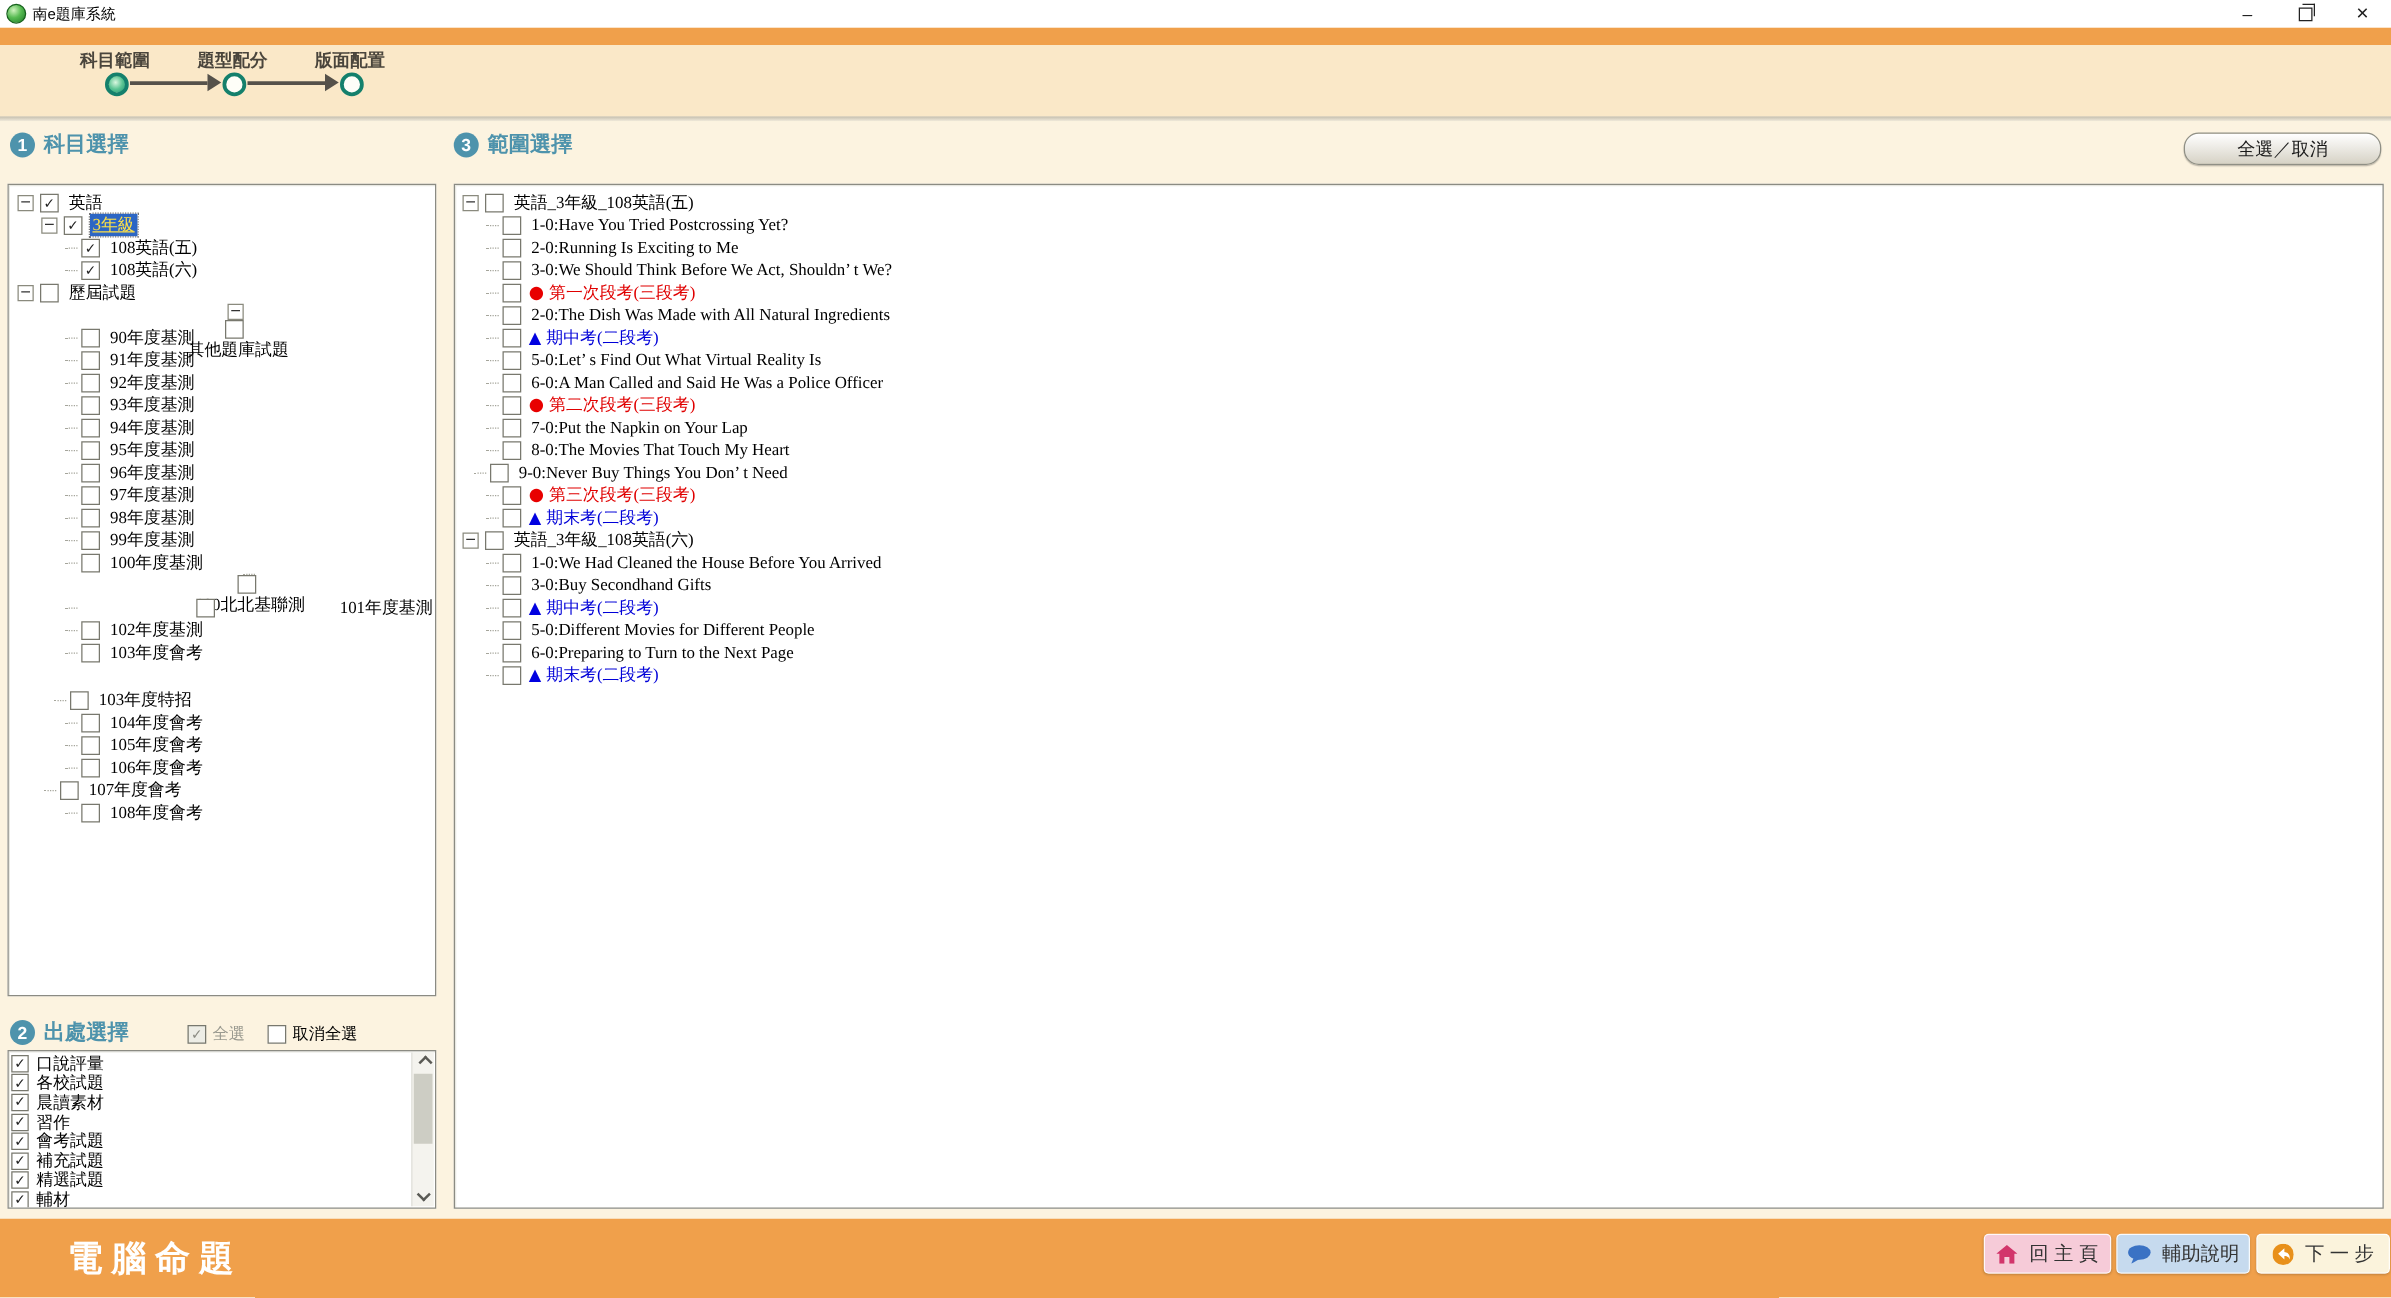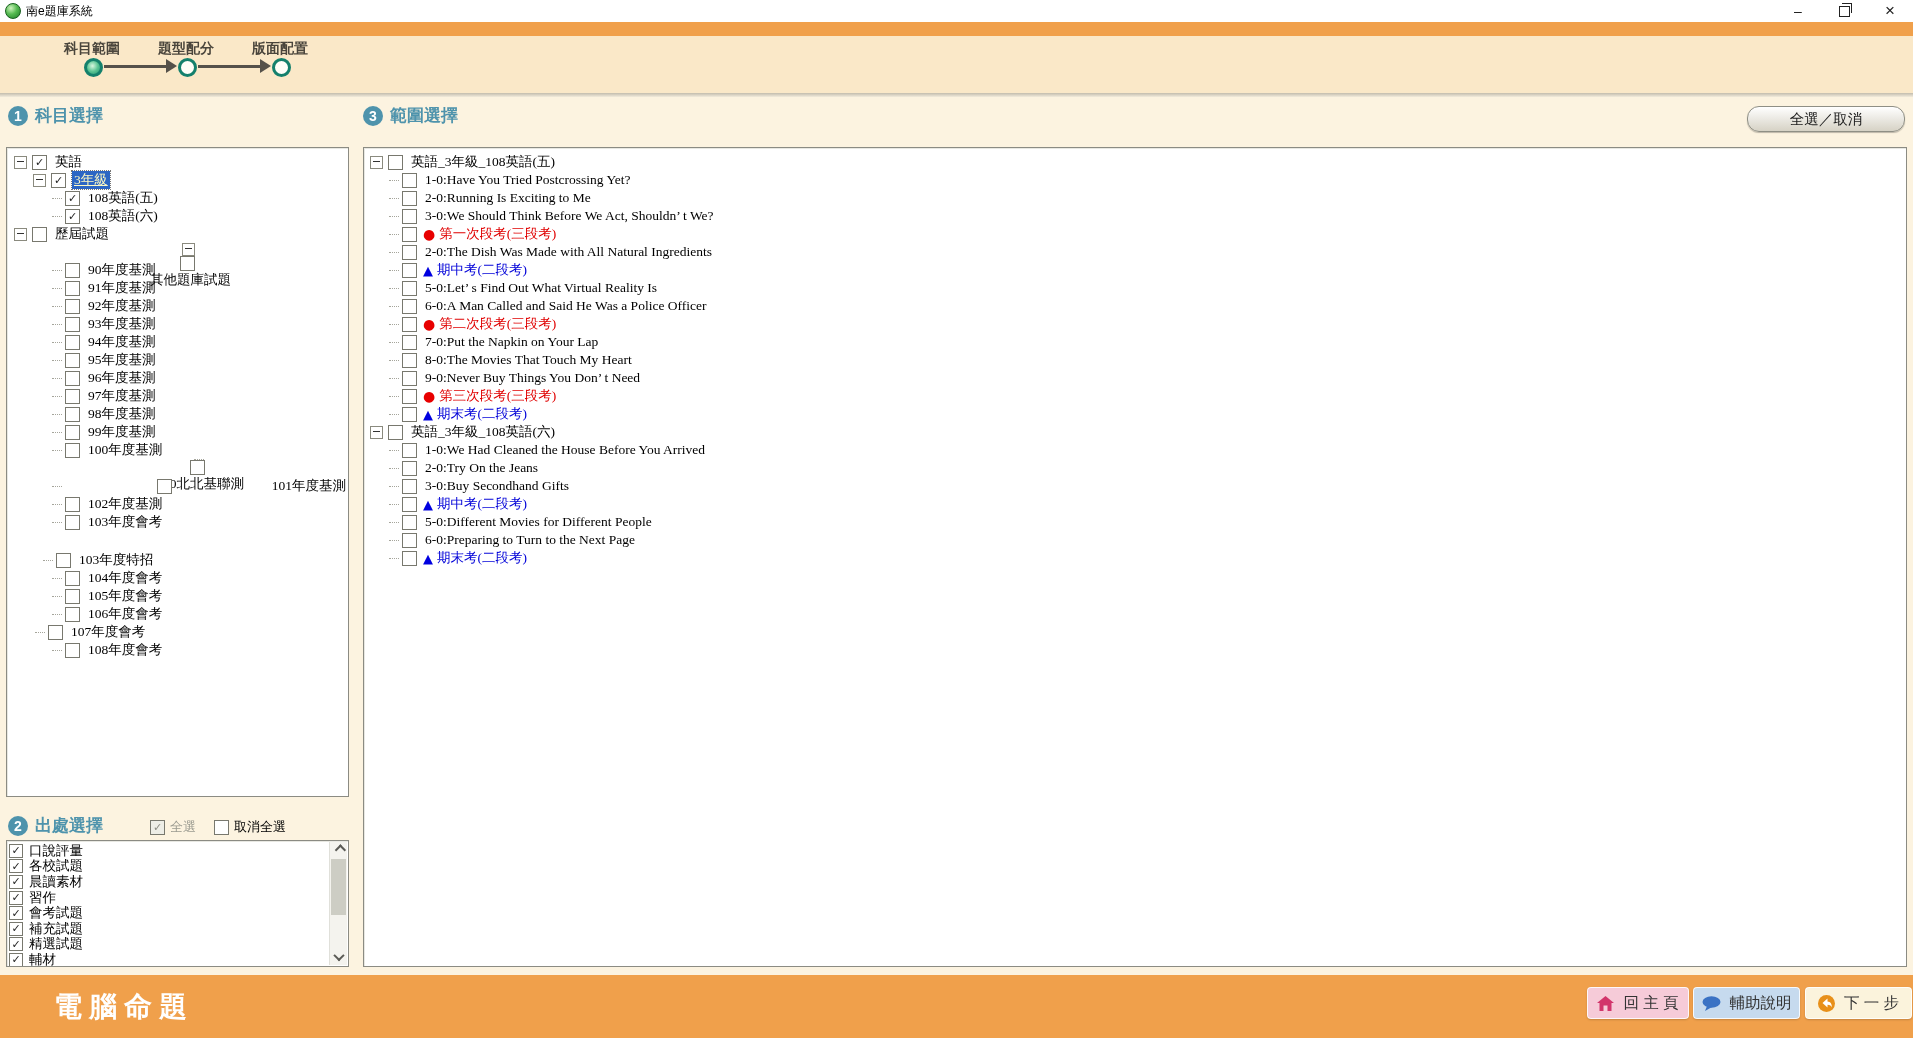--- a/index.html
+++ b/index.html
@@ -37,21 +37,21 @@
   .tree{padding-top:5px;height:calc(100% - 5px);overflow:hidden;}
   .trow{height:18px;display:flex;align-items:center;white-space:nowrap;
     font-family:"Liberation Serif","DejaVu Serif",serif;font-size:13.5px;color:#000;}
   .expander{width:11px;height:11px;border:1px solid #8A8A7E;background:#FFF;flex:none;margin-right:5px;position:relative;}
   .expander::after{content:"";position:absolute;left:2px;right:2px;top:4px;height:1px;background:#333;}
   .dotline{flex:none;width:10px;height:0;border-top:1px dotted #A5A59B;margin-right:3px;}
   .cb{width:13px;height:13px;border:1px solid #78786E;background:#FFF;flex:none;margin-right:6px;
     display:flex;align-items:center;justify-content:center;font-size:11px;font-weight:bold;color:#222;line-height:1;
     font-family:"DejaVu Sans",sans-serif;}
   .tlabel{padding:0 2px;}
-  .tlabel.sel{background:#2C66C4;color:#fef9c3;outline:1px dotted #777;text-decoration:underline;}
+  .tlabel.sel{background:#2C66C4;color:#fde047;outline:1px dotted #777;text-decoration:underline;}
   .tlabel.red{color:#E00000;}
   .tlabel.blue{color:#0000D8;}
   .marker{margin-right:2px;line-height:1;font-family:"DejaVu Sans",sans-serif;}
   .marker.red{color:#E80000;font-size:14px;}
   .marker.blue{color:#0000E0;font-size:13px;}
 
   
   .src-opt{position:absolute;display:flex;align-items:center;font-size:13px;color:#000;
     font-family:"Liberation Sans","DejaVu Sans",sans-serif;}
   .src-opt .cb{margin-right:5px;}
@@ -389,21 +389,21 @@
         <div class="trow" style="padding-left: 25px;">
           <span class="dotline"></span>
           <span class="cb"></span>
           <span class="tlabel">7-0:Put the Napkin on Your Lap</span>
         </div>
         <div class="trow" style="padding-left: 25px;">
           <span class="dotline"></span>
           <span class="cb"></span>
           <span class="tlabel">8-0:The Movies That Touch My Heart</span>
         </div>
-        <div class="trow" style="padding-left: 25px;">
+        <div class="trow" style="padding-left: 15px;">
           <span class="dotline"></span>
           <span class="cb"></span>
           <span class="tlabel">9-0:Never Buy Things You Don’ t Need</span>
         </div>
         <div class="trow" style="padding-left: 25px;">
           <span class="dotline"></span>
           <span class="cb"></span>
           <span class="marker red">●</span>
           <span class="tlabel red">第三次段考(三段考)</span>
         </div>
@@ -415,25 +415,20 @@
         </div>
         <div class="trow" style="padding-left: 6px;">
           <span class="expander"></span>
           <span class="cb"></span>
           <span class="tlabel">英語_3年級_108英語(六)</span>
         </div>
         <div class="trow" style="padding-left: 25px;">
           <span class="dotline"></span>
           <span class="cb"></span>
           <span class="tlabel">1-0:We Had Cleaned the House Before You Arrived</span>
-        </div>
-        <div class="trow" style="padding-left: 25px;">
-          <span class="dotline"></span>
-          <span class="cb"></span>
-          <span class="tlabel">2-0:Try On the Jeans</span>
         </div>
         <div class="trow" style="padding-left: 25px;">
           <span class="dotline"></span>
           <span class="cb"></span>
           <span class="tlabel">3-0:Buy Secondhand Gifts</span>
         </div>
         <div class="trow" style="padding-left: 25px;">
           <span class="dotline"></span>
           <span class="cb"></span>
           <span class="marker blue">▲</span>

